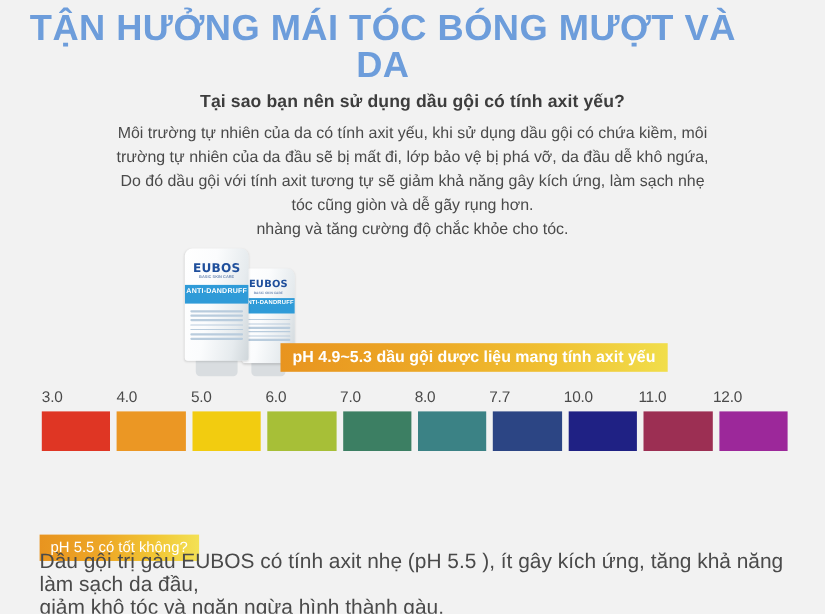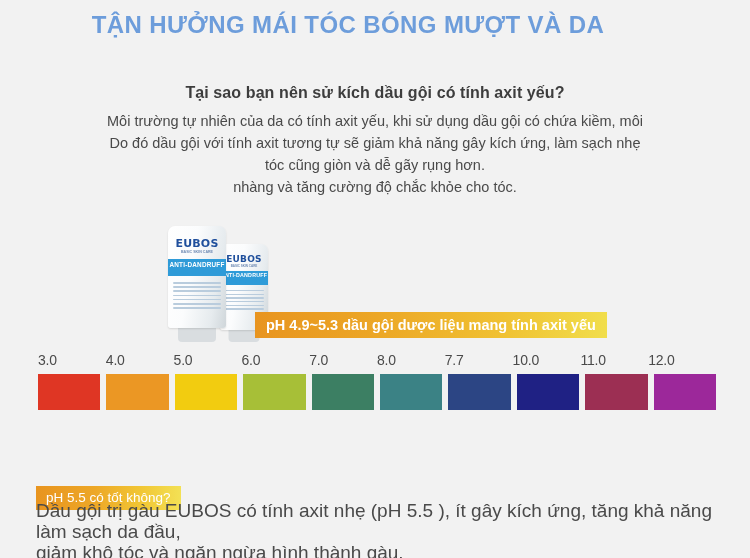--- a/index.html
+++ b/index.html
@@ -10,21 +10,21 @@
     color:#3a3a3a;
     overflow:hidden;
     position:relative;
   }
   .page{position:relative;width:750px;height:558px;}
 
   
   .main-title{
     position:absolute;left:0;top:8px;width:696px;
     text-align:center;
-    font-size:24px;line-height:34px;
+    font-size:33px;line-height:34px;
     font-weight:700;
     letter-spacing:.4px;
     color:#6d9ddb;
   }
   .main-title .line{display:block;}
 
   
   .sub-heading{
     position:absolute;left:0;top:84px;width:750px;
     text-align:center;
@@ -160,24 +160,25 @@
 </style>
 </head>
 <body style="background: rgb(242, 242, 242);">
 
 <div class="page">
 
   <div class="main-title" style="color: rgb(109, 157, 219);">
     <span class="line">TẬN HƯỞNG MÁI TÓC BÓNG MƯỢT VÀ DA</span>
   </div>
 
-  <div class="sub-heading">Tại sao bạn nên sử kích dầu gội có tính axit yếu?</div>
+  <div class="sub-heading">Tại sao bạn nên sử dụng dầu gội có tính axit yếu?</div>
 
   <div class="intro">
     <p>Môi trường tự nhiên của da có tính axit yếu, khi sử dụng dầu gội có chứa kiềm, môi</p>
+    <p>trường tự nhiên của da đầu sẽ bị mất đi, lớp bảo vệ bị phá vỡ, da đầu dễ khô ngứa,</p>
     <p>Do đó dầu gội với tính axit tương tự sẽ giảm khả năng gây kích ứng, làm sạch nhẹ</p>
     <p>tóc cũng giòn và dễ gãy rụng hơn.</p>
     <p>nhàng và tăng cường độ chắc khỏe cho tóc.</p>
   </div>
 
   <div class="product-area">
 
     <div class="bottle bottle-sm">
       <div class="cap"></div>
       <div class="body">

